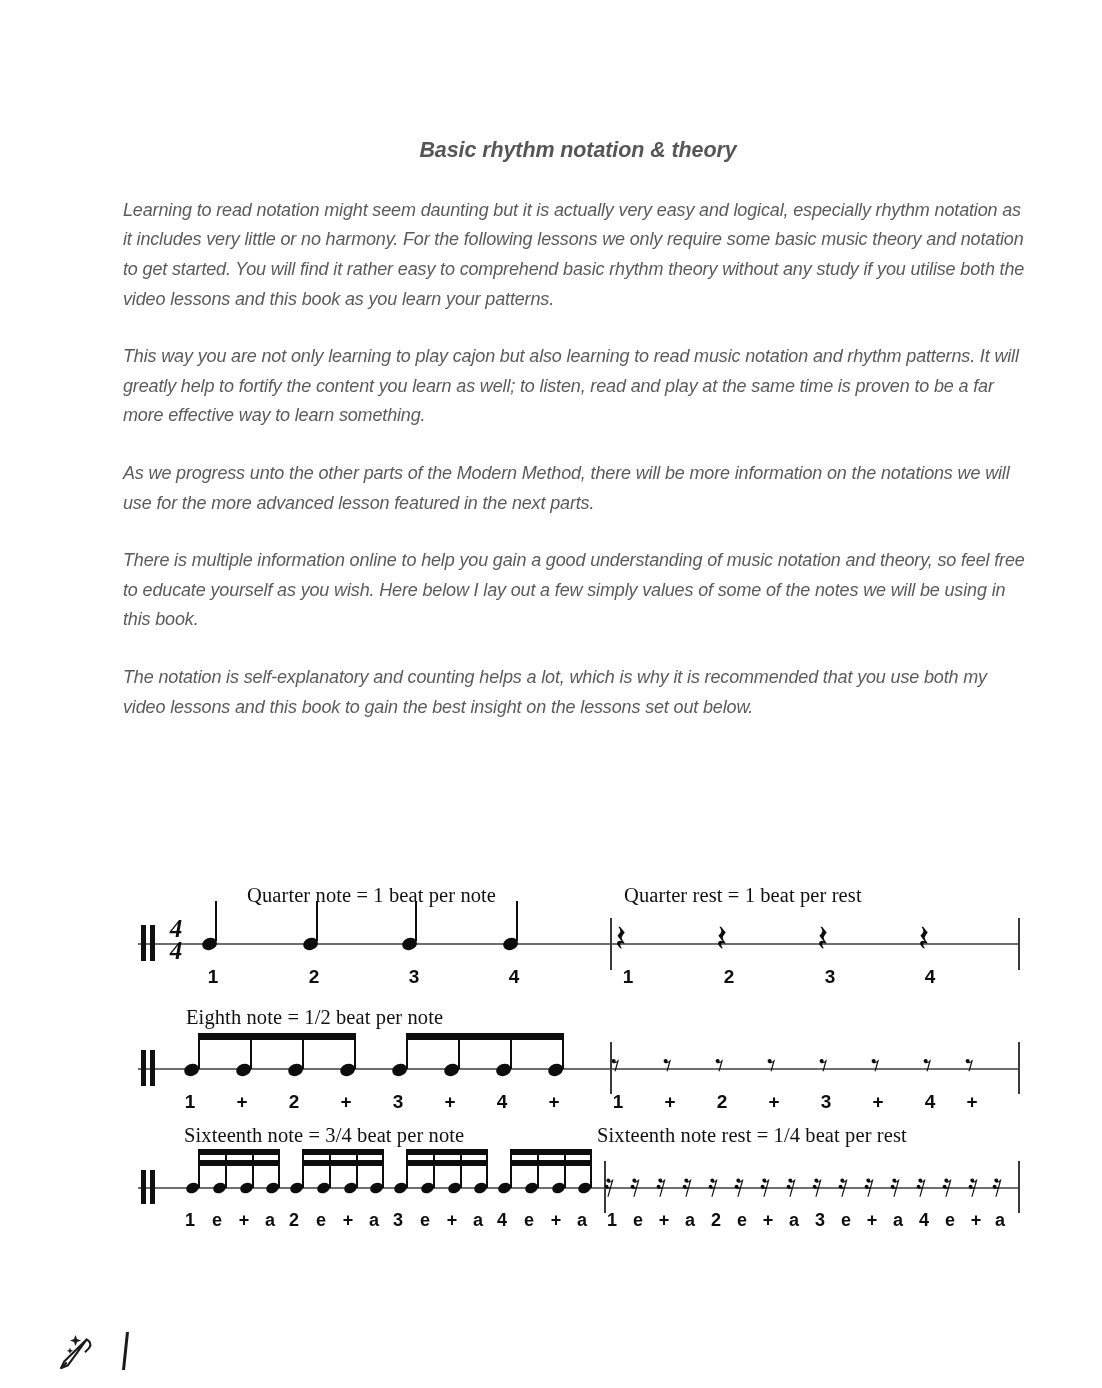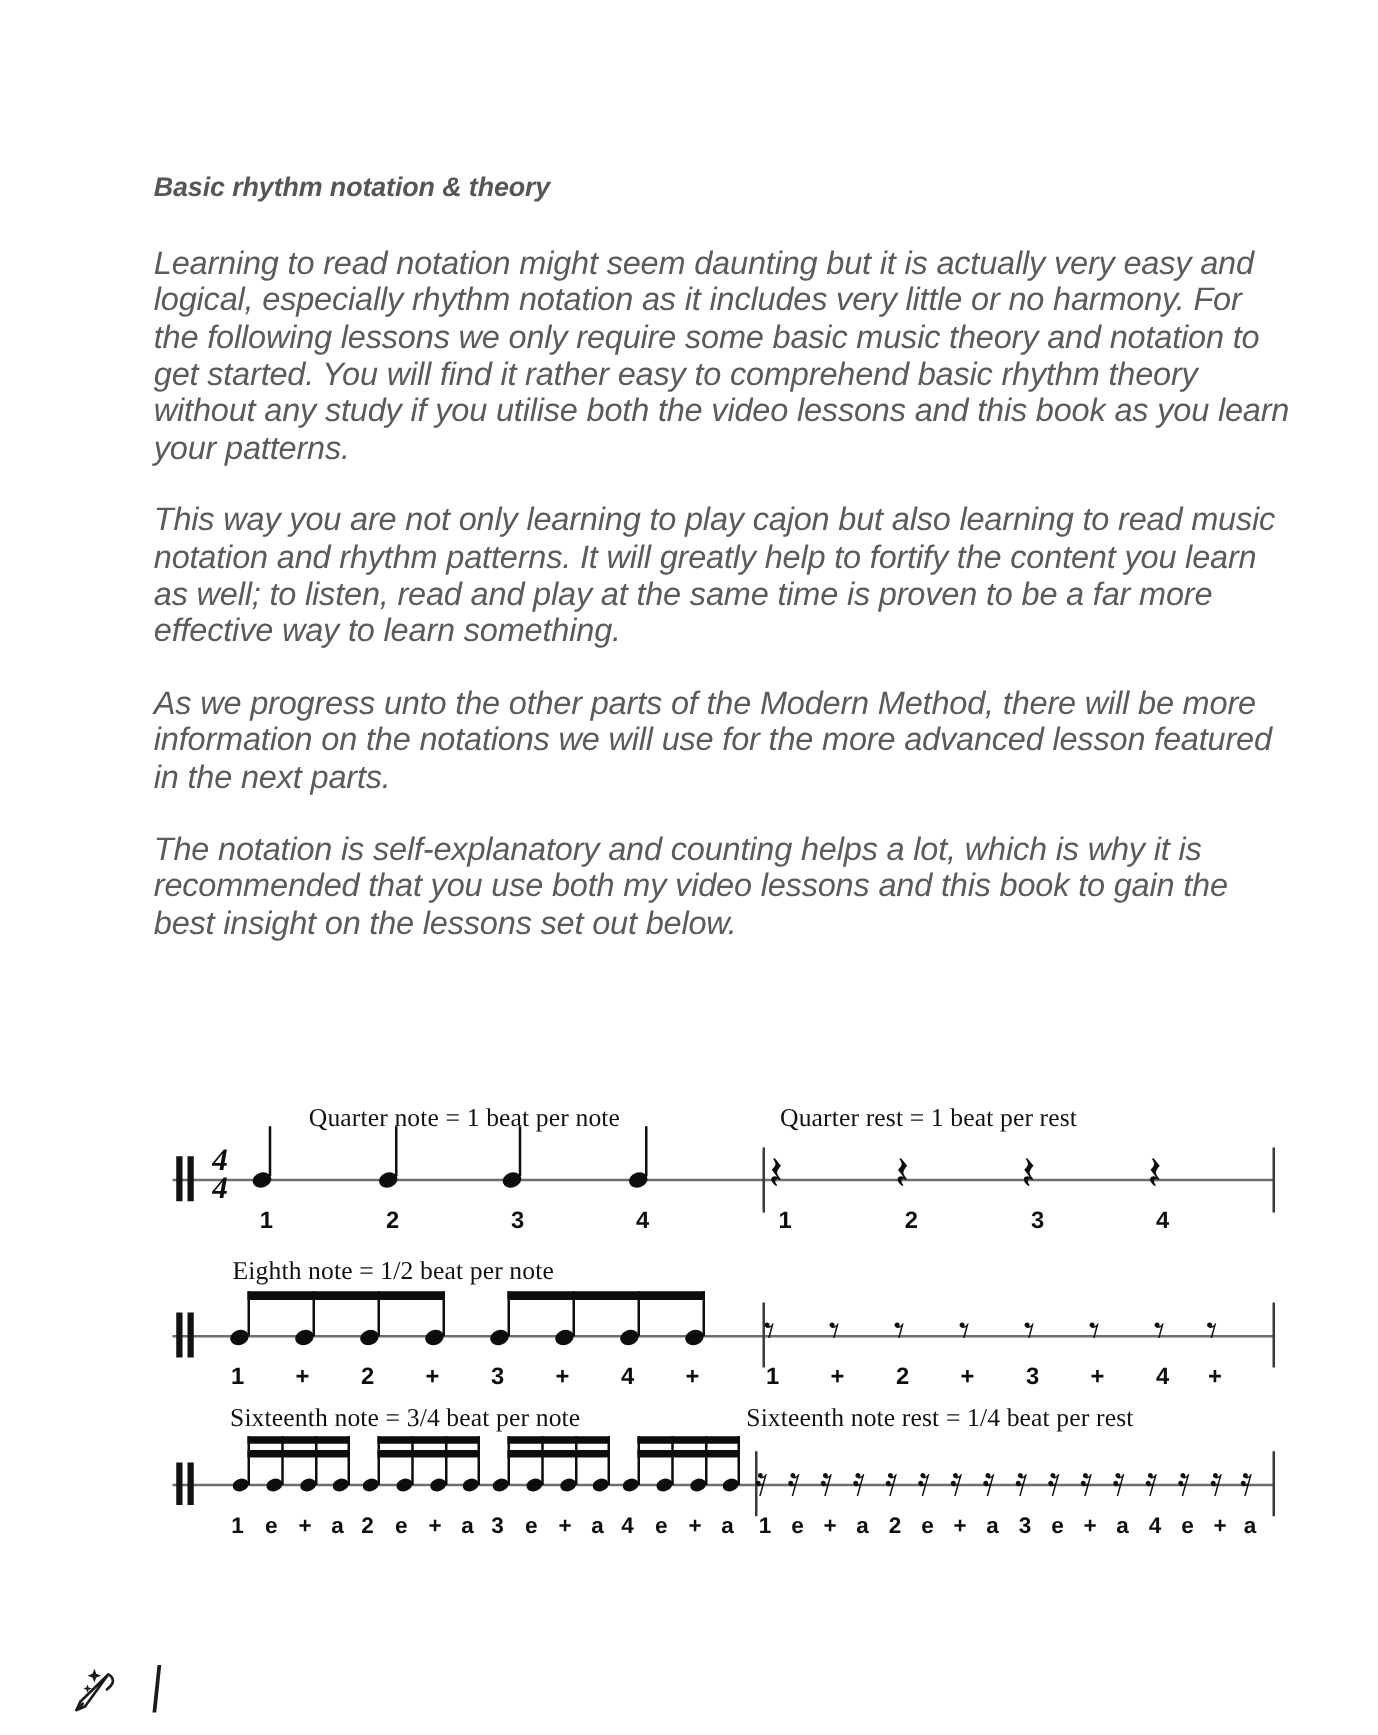--- a/index.html
+++ b/index.html
@@ -24,26 +24,27 @@
   }
   .doc-title {
     font-family: "Liberation Sans", sans-serif;
     font-style: italic;
     font-weight: bold;
     font-size: 21.5px;
     color: #565656;
     letter-spacing: -0.1px;
     margin: 0 0 32px 0;
     line-height: 1.2;
+    text-align: center;
   }
   .para {
     font-family: "Liberation Sans", sans-serif;
     font-style: italic;
     font-weight: normal;
-    font-size: 26px;
+    font-size: 18px;
     color: #5b5b5b;
     line-height: 29.6px;
     margin: 0 0 28px 0;
     letter-spacing: -0.15px;
   }
   .para.last { margin-bottom: 0; }
 
   
   .notation {
     position: absolute;
@@ -168,20 +169,21 @@
   }
 </style>
 </head>
 <body>
 
 <div class="doc">
   <h1 class="doc-title">Basic rhythm notation &amp; theory</h1>
   <p class="para">Learning to read notation might seem daunting but it is actually very easy and logical, especially rhythm notation as it includes very little or no harmony. For the following lessons we only require some basic music theory and notation to get started. You will find it rather easy to comprehend basic rhythm theory without any study if you utilise both the video lessons and this book as you learn your patterns.</p>
   <p class="para">This way you are not only learning to play cajon but also learning to read music notation and rhythm patterns. It will greatly help to fortify the content you learn as well; to listen, read and play at the same time is proven to be a far more effective way to learn something.</p>
   <p class="para">As we progress unto the other parts of the Modern Method, there will be more information on the notations we will use for the more advanced lesson featured in the next parts.</p>
+  <p class="para">There is multiple information online to help you gain a good understanding of music notation and theory, so feel free to educate yourself as you wish. Here below I lay out a few simply values of some of the notes we will be using in this book.</p>
   <p class="para last">The notation is self-explanatory and counting helps a lot, which is why it is recommended that you use both my video lessons and this book to gain the best insight on the lessons set out below.</p>
 </div>
 
 <div class="notation">
 
   <div class="system sys-1">
     <div class="caption" style="left:203px; top:0px;margin-left:44px;">Quarter note = 1 beat per note</div>
     <div class="caption" style="left:624px; top:0px;">Quarter rest = 1 beat per rest</div>
 
     <div class="staff-line" style="left:138px; top:59px; width:882px;"></div>

